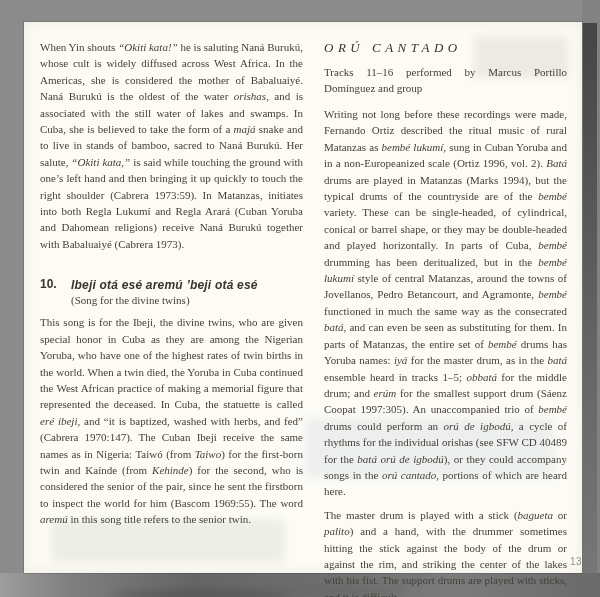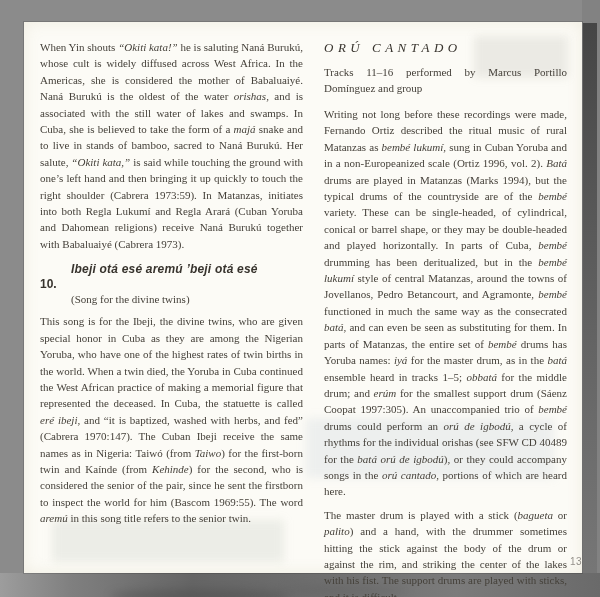--- a/index.html
+++ b/index.html
@@ -50,21 +50,21 @@
   }
   p.body .it { font-style: italic; }
   .track-heading {
     margin-top: 10px;
     font-family: "Liberation Sans", sans-serif;
     font-size: 12px; font-weight: bold;
     color: var(--heading-ink, #37332d);
     display: flex;
   }
   .track-num { flex: none; width: 31px; margin-top: 15px; }
-  .track-title { font-style: italic; letter-spacing: .2px; }
+  .track-title { font-style: italic; letter-spacing: .2px; margin-top: 16px; }
   .track-subtitle {
     margin: 2px 0 8px 31px;
     font-size: 11px; color: var(--ink, #45413a);
   }
   .section-heading {
     margin: 1px 0 0 0;
     font-size: 13px; font-weight: normal; font-style: italic;
     letter-spacing: 4.5px;
     color: var(--heading-ink, #37332d);
     white-space: nowrap;

